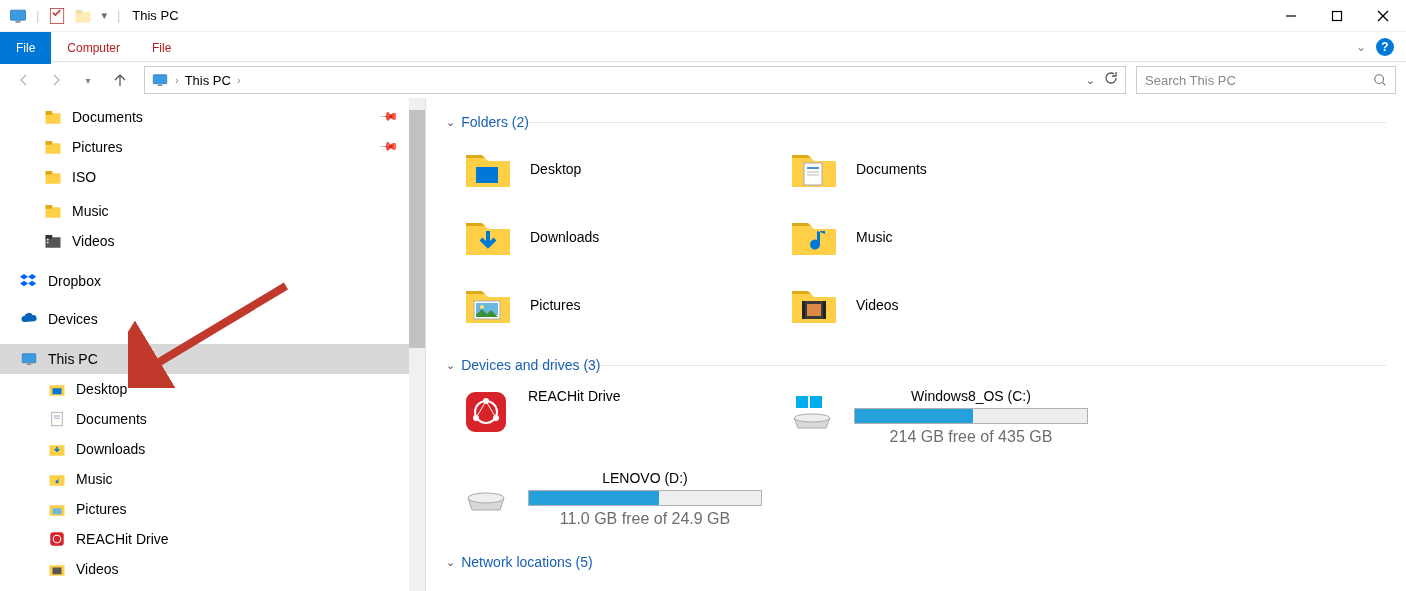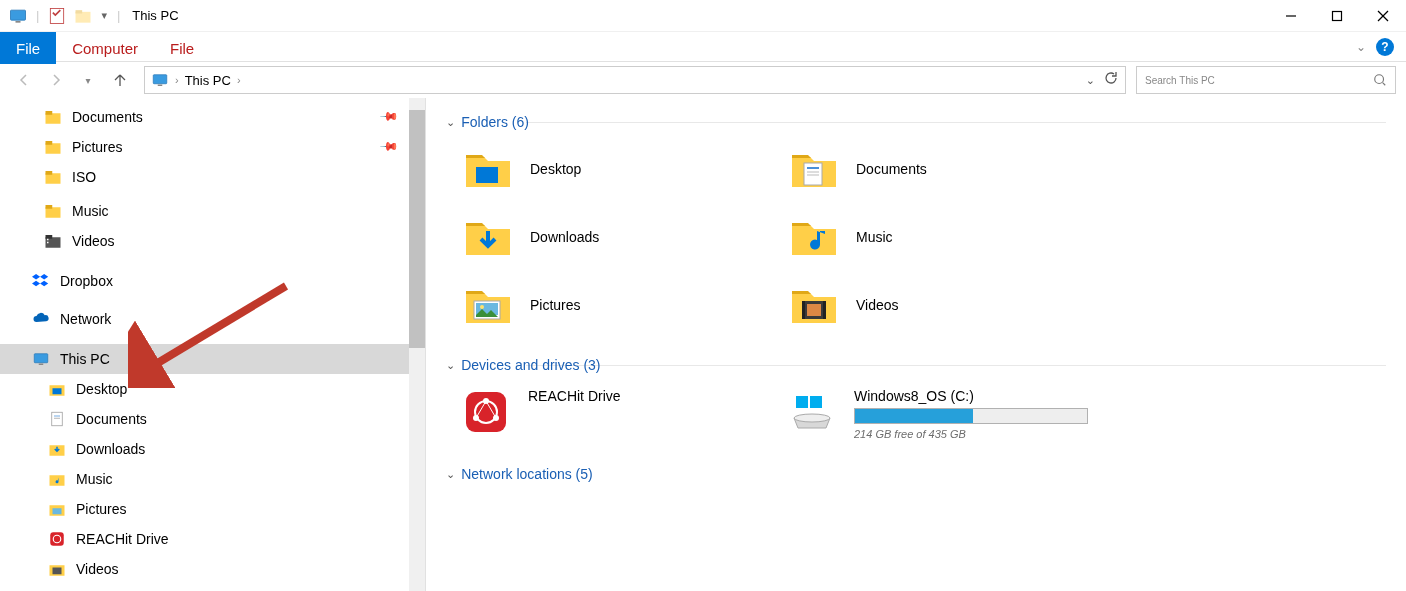--- a/index.html
+++ b/index.html
@@ -9,70 +9,70 @@
 .titlebar { height: 32px; display: flex; align-items: center; background: #fff; border-bottom: 1px solid #f0f0f0; }
 .tb-left { display: flex; align-items: center; gap: 6px; padding-left: 8px; }
 .tb-icon { width: 20px; height: 20px; }
 .tb-divider { color: #ccc; margin: 0 2px; font-size: 13px; }
 .tb-title { font-size: 13px; color: #000; margin-left: 4px; }
 .tb-ctrls { margin-left: auto; display: flex; }
 .tb-ctrl { width: 46px; height: 32px; display: flex; align-items: center; justify-content: center; font-size: 14px; color: #000; cursor: pointer; }
 
 
 .ribbon { height: 30px; display: flex; align-items: stretch; border-bottom: 1px solid #e1e1e1; }
-.ribbon-tab { padding: 16px 16px; font-size: 15px; display: flex; align-items: center; cursor: pointer; }
+.ribbon-tab { padding: 16px 16px; font-size: 12px; display: flex; align-items: center; cursor: pointer; }
 .ribbon-tab.file { background: #0078d7; color: #fff; }
 .ribbon-tab.plain { color: #b91c1c; }
 .ribbon-right { margin-left: auto; display: flex; align-items: center; padding-right: 12px; gap: 10px; }
 .help-icon { width: 18px; height: 18px; border-radius: 50%; background: #0078d7; color: #fff; font-size: 12px; font-weight: bold; display: flex; align-items: center; justify-content: center; }
 
 
 .navbar { height: 36px; display: flex; align-items: center; padding: 4px 10px; gap: 4px; background: #fff; }
 .nav-btn { width: 28px; height: 28px; display: flex; align-items: center; justify-content: center; color: #888; cursor: pointer; }
 .nav-btn.disabled { color: #ccc; }
 .addr-bar { flex: 1; height: 28px; border: 1px solid #ccc; display: flex; align-items: center; padding: 0 6px; gap: 6px; margin: 0 6px; }
 .addr-crumb { font-size: 13px; color: #000; }
 .addr-sep { color: #888; font-size: 11px; }
 .addr-right { margin-left: auto; display: flex; align-items: center; gap: 8px; }
 .search-box { width: 260px; height: 28px; border: 1px solid #ccc; display: flex; align-items: center; padding: 0 8px; }
-.search-box input { border: none; outline: none; flex: 1; font-size: 10px; color: #555; }
+.search-box input { border: none; outline: none; flex: 1; font-size: 13px; color: #555; }
 .search-box input::placeholder { color: #888; }
 
 
-.main { display: flex; height: calc(100% - 98px); }
+.main { display: flex; height: calc(100% - 98px); text-align: center; }
 
 
 .sidebar { width: 426px; overflow-y: auto; border-right: 1px solid #e1e1e1; position: relative; }
 .side-scroll-track { position: absolute; right: 0; top: 0; width: 16px; height: 100%; background: #f0f0f0; }
 .side-scroll-thumb { position: absolute; right: 0; top: 12px; width: 16px; height: 238px; background: #c1c1c1; }
 .side-list { padding: 4px 0; }
 .side-item { height: 30px; display: flex; align-items: center; padding-left: 44px; gap: 10px; font-size: 14px; cursor: pointer; position: relative; }
 .side-item.indent { padding-left: 48px; }
-.side-item.top { padding-left: 32px; }
+.side-item.top { padding-left: 20px; }
 .side-item.selected { background: #d8d8d8; }
 .pin-icon { margin-left: auto; margin-right: 28px; color: #888; font-size: 12px; transform: rotate(45deg); }
 .side-icon { width: 18px; height: 18px; flex-shrink: 0; }
 
 
 .content { flex: 1; padding: 10px 20px; overflow-y: auto; }
 .section-head { display: flex; align-items: center; gap: 6px; font-size: 14px; color: #1a5fb4; padding: 6px 0; cursor: pointer; }
 .section-head .chev { color: #555; font-size: 11px; }
 .section-divider { height: 1px; background: #e8e8e8; margin-left: 80px; margin-top: -14px; margin-bottom: 10px; }
 .folder-grid { display: grid; grid-template-columns: 320px 320px; gap: 12px 6px; padding: 8px 14px 18px 14px; }
 .folder-item { display: flex; align-items: center; gap: 18px; height: 56px; cursor: pointer; padding: 4px; }
 .big-icon { width: 48px; height: 48px; flex-shrink: 0; }
 .folder-label { font-size: 14px; color: #000; }
 
 .drive-grid { display: grid; grid-template-columns: 320px 320px; column-gap: 6px; row-gap: 20px; padding: 10px 14px 18px 14px; }
 .drive-item { display: flex; gap: 18px; cursor: pointer; padding: 2px; }
 .drive-info { display: flex; flex-direction: column; gap: 4px; }
 .drive-name { font-size: 14px; color: #000; }
 .drive-bar { width: 234px; height: 16px; border: 1px solid #b1b1b1; background: #eee; position: relative; }
 .drive-bar-fill { height: 100%; background: #26a0da; }
-.drive-free { font-size: 11px; color: #6d6d6d; font-style: italic; }
+.drive-free { font-size: 16px; color: #6d6d6d; }
 
 
 .annotation-arrow { position: absolute; left: 128px; top: 278px; pointer-events: none; }
 
 
 .i-folder-yellow { fill: #ffcf48; }
 .i-folder-tab { fill: #e0a817; }
 </style>
 </head>
 <body>
@@ -218,21 +218,21 @@
         <svg class="side-icon" viewBox="0 0 24 24">
             <path d="M6 3l6 4-6 4-6-4zM18 3l6 4-6 4-6-4zM6 13l6 4-6 4-6-4zM18 13l6 4-6 4-6-4z" fill="#0061ff" transform="scale(0.9)"></path>
           </svg>
         <span>Dropbox</span>
       </div>
       <div style="height:8px"></div>
       <div class="side-item top">
         <svg class="side-icon" viewBox="0 0 24 24">
             <path d="M6 16a4 4 0 0 1 0-8 6 6 0 0 1 11-1 4 4 0 0 1 2 8z" fill="#0364b8"></path>
           </svg>
-        <span>Network</span>
+        <span>Devices</span>
       </div>
       <div style="height:10px"></div>
 
       <div class="side-item top selected">
         <svg class="side-icon" viewBox="0 0 24 24">
             <rect x="3" y="5" width="18" height="12" rx="1" fill="#3a9be0" stroke="#2b79b8"></rect>
             <rect x="9" y="18" width="6" height="2" fill="#888"></rect>
           </svg>
         <span>This PC</span>
       </div>
@@ -288,21 +288,21 @@
         <span>Videos</span>
       </div>
     </div>
     <div class="side-scroll-track"></div>
     <div class="side-scroll-thumb"></div>
   </div>
 
   <div class="content">
     <div class="section-head">
       <span class="chev">⌄</span>
-      <span>Folders (6)</span>
+      <span>Folders (2)</span>
     </div>
     <div class="section-divider"></div>
     <div class="folder-grid">
       <div class="folder-item">
         <svg class="big-icon" viewBox="0 0 48 48">
             <path d="M2 12h18l4 4h22v26H2z" class="i-folder-yellow"></path>
             <path d="M2 10h16l3 3H2z" class="i-folder-tab"></path>
             <rect x="12" y="22" width="22" height="16" fill="#0078d7"></rect>
           </svg>
         <span class="folder-label">Desktop</span>
@@ -384,20 +384,33 @@
             <ellipse cx="24" cy="30" rx="18" ry="4" fill="#eee" stroke="#aaa"></ellipse>
             <rect x="8" y="8" width="12" height="12" fill="#00adef"></rect>
             <rect x="22" y="8" width="12" height="12" fill="#00adef"></rect>
           </svg>
         <div class="drive-info">
           <span class="drive-name">Windows8_OS (C:)</span>
           <div class="drive-bar">
               <div class="drive-bar-fill" style="width:51%"></div>
             </div>
           <span class="drive-free">214 GB free of 435 GB</span>
+        </div>
+      </div>
+      <div class="drive-item">
+        <svg class="big-icon" viewBox="0 0 48 48">
+            <path d="M6 28h36l-4 12H10z" fill="#d8d8d8" stroke="#aaa"></path>
+            <ellipse cx="24" cy="28" rx="18" ry="5" fill="#eee" stroke="#aaa"></ellipse>
+          </svg>
+        <div class="drive-info">
+          <span class="drive-name">LENOVO (D:)</span>
+          <div class="drive-bar">
+              <div class="drive-bar-fill" style="width:56%"></div>
+            </div>
+          <span class="drive-free">11.0 GB free of 24.9 GB</span>
         </div>
       </div>
     </div>
 
     <div class="section-head">
       <span class="chev">⌄</span>
       <span>Network locations (5)</span>
     </div>
   </div>
 </div>

